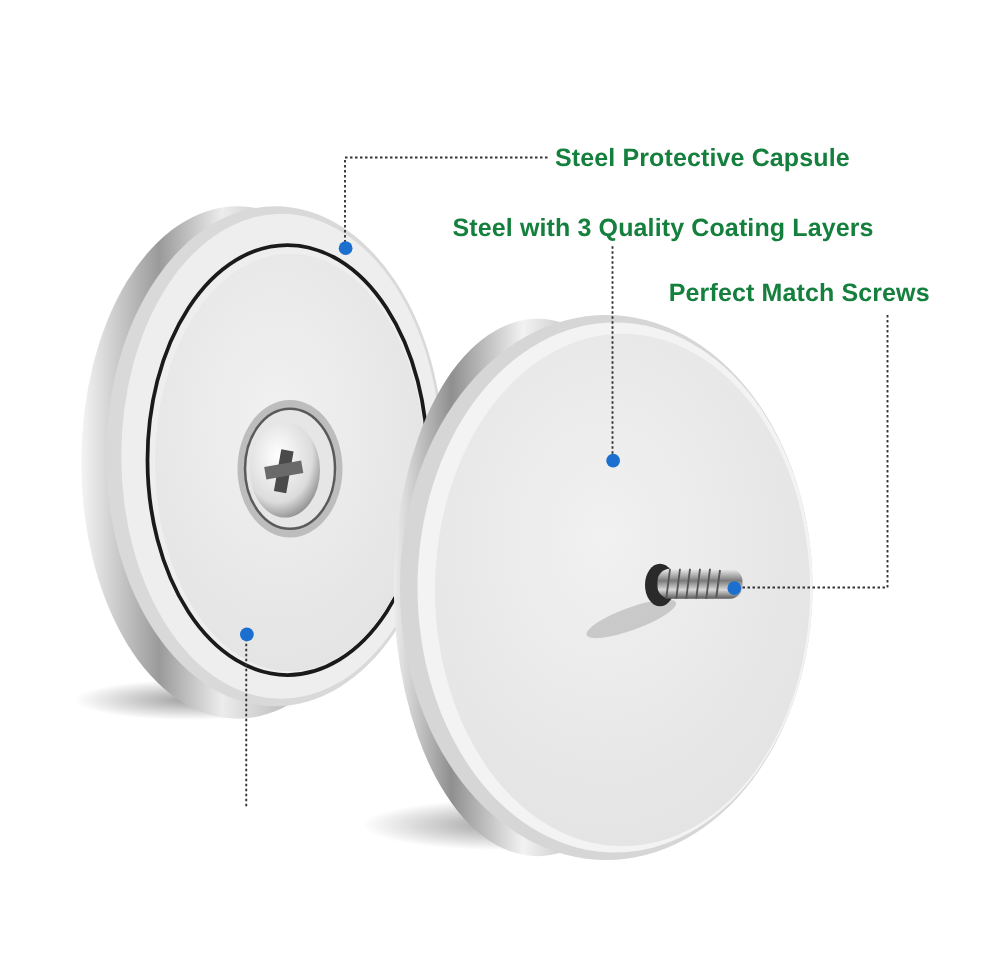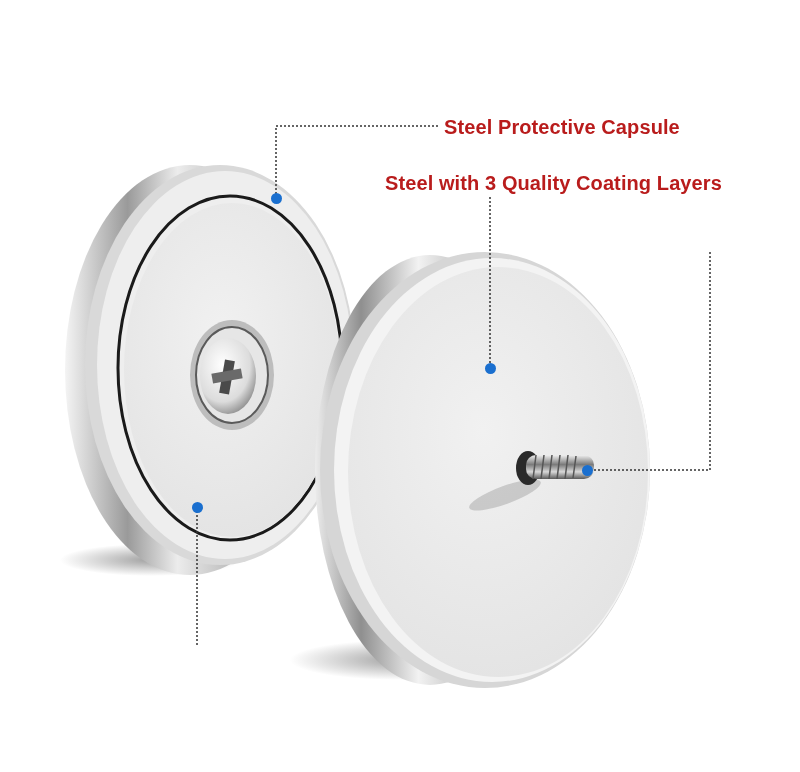--- a/index.html
+++ b/index.html
@@ -1,18 +1,18 @@
 <!DOCTYPE html>
 <html><head>
 <meta charset="utf-8">
 <style>
   html,body{margin:0;padding:0;background:#ffffff;}
   body{width:800px;height:772px;position:relative;overflow:hidden;font-family:"Liberation Sans",sans-serif;}
   .scene{position:absolute;left:0;top:0;width:800px;height:772px;}
-  .label{position:absolute;font-weight:bold;font-size:20px;color:#b91c1c;white-space:nowrap;letter-spacing:0.1px;}
+  .label{position:absolute;font-weight:bold;font-size:20px;color:#15803d;white-space:nowrap;letter-spacing:0.1px;}
   .dot{position:absolute;width:11px;height:11px;border-radius:50%;background:#1a6fcf;}
 </style>
 </head>
 <body>
 
 <div class="scene">
   <svg width="800" height="772" viewBox="0 0 800 772" xmlns="http://www.w3.org/2000/svg">
     <defs>
       <linearGradient id="rimL" x1="0" y1="0" x2="1" y2="0">
         <stop offset="0" stop-color="#f4f4f4"></stop>
@@ -93,14 +93,15 @@
       <line x1="197" y1="507" x2="197" y2="645"></line>
     </g>
   </svg>
 
   <span class="dot" style="left:271px;top:193px;"></span>
   <span class="dot" style="left:485px;top:363px;"></span>
   <span class="dot" style="left:582px;top:465px;"></span>
   <span class="dot" style="left:192px;top:502px;"></span>
 
   <span class="label" style="left:444px;top:116px;">Steel Protective Capsule</span>
-  <span class="label" style="left:385px;top:172px;">Steel with 3 Quality Coating Layers</span>
+  <span class="label" style="left:362px;top:172px;">Steel with 3 Quality Coating Layers</span>
+  <span class="label" style="left:535px;top:224px;">Perfect Match Screws</span>
 </div>
 
 </body></html>

